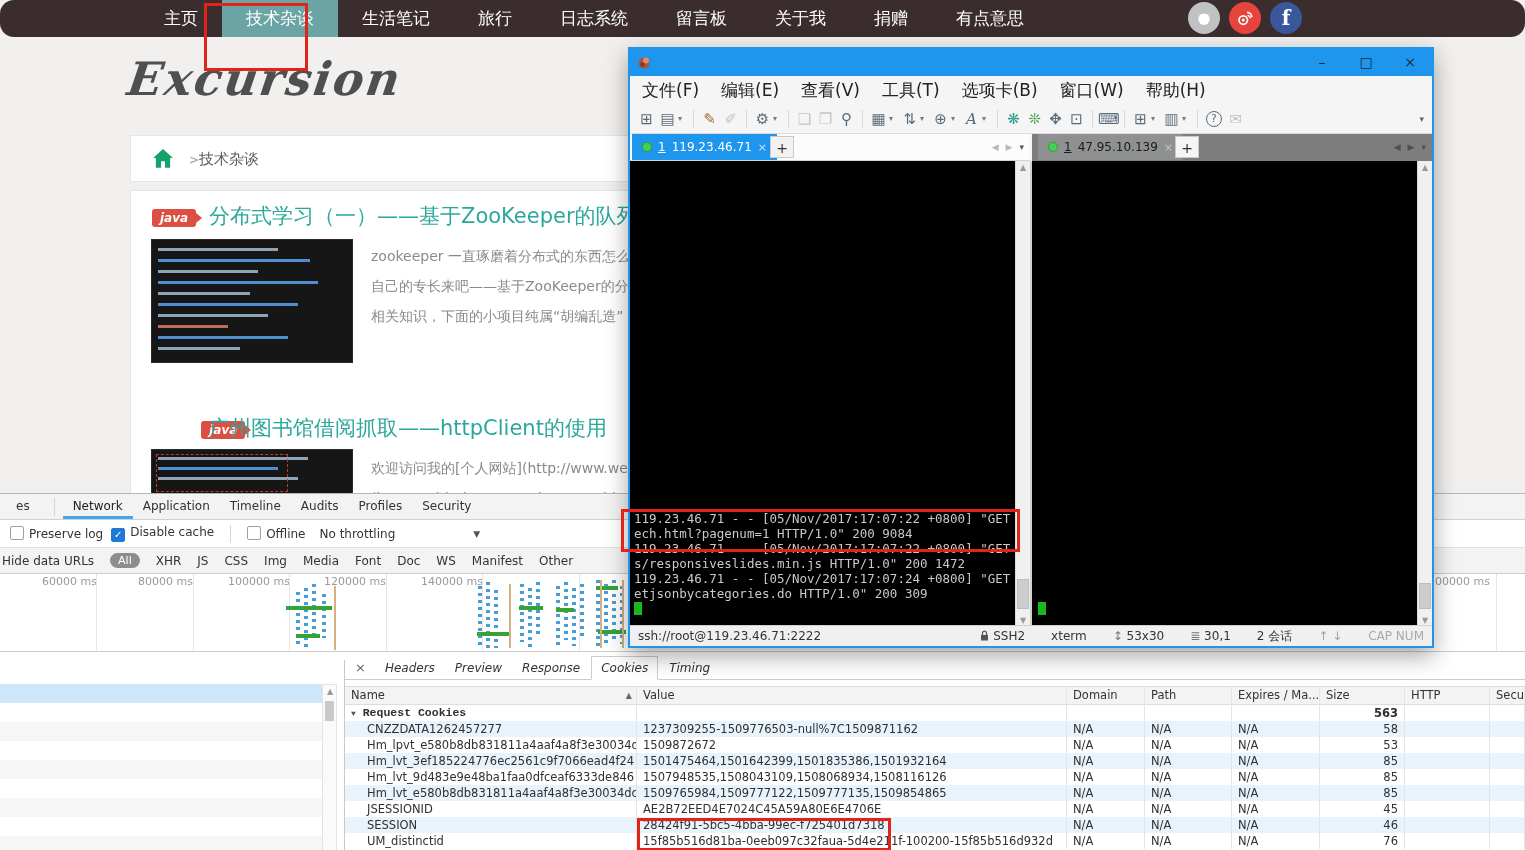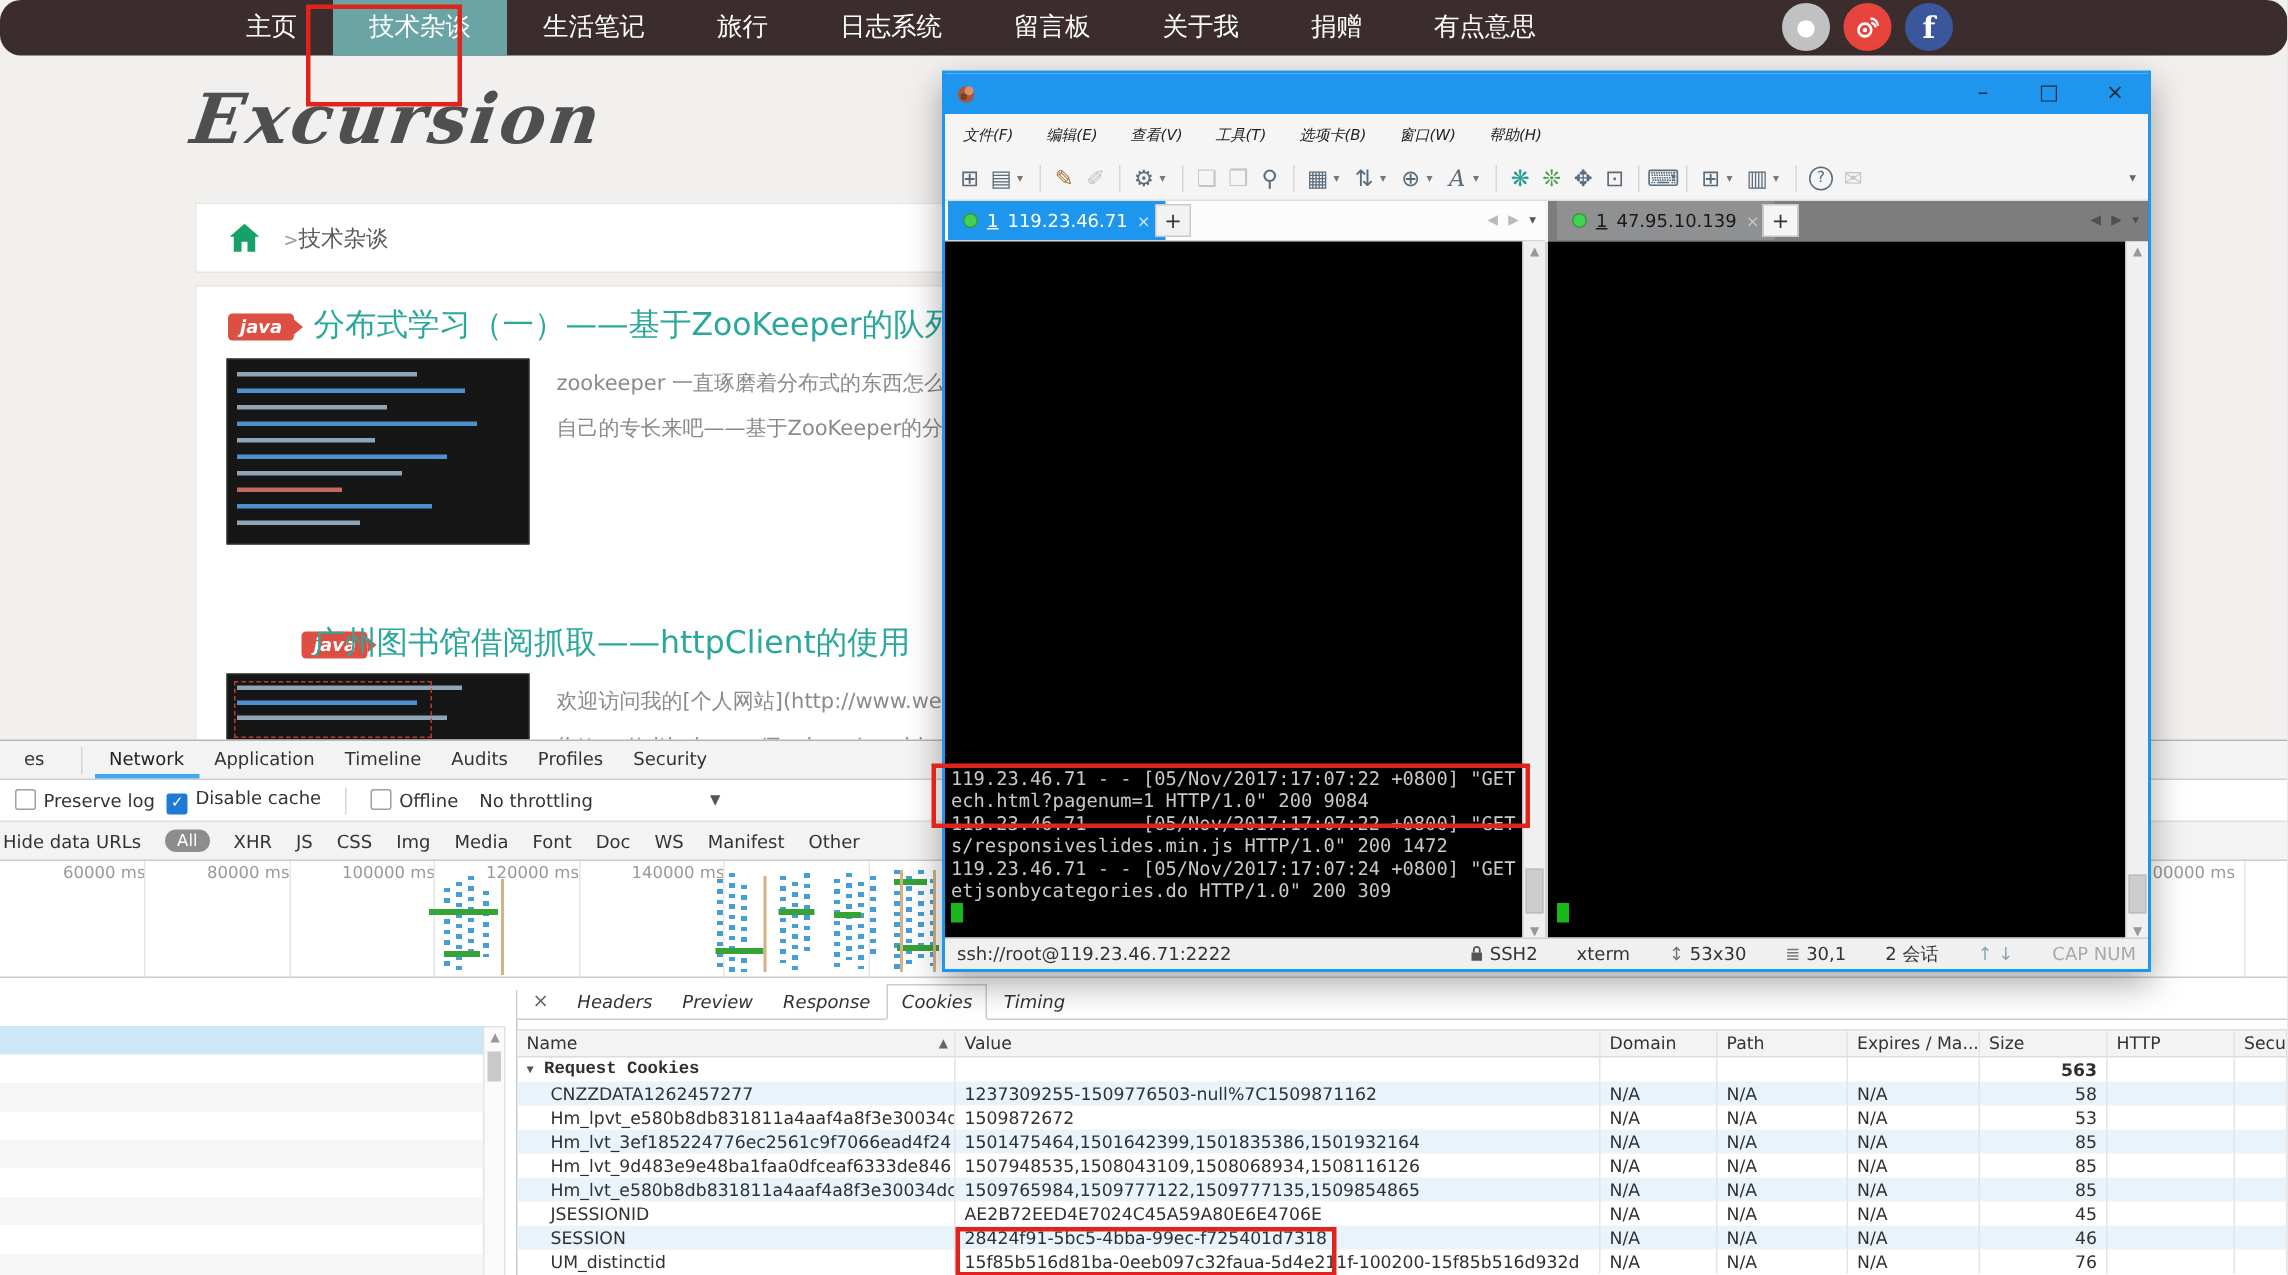--- a/index.html
+++ b/index.html
@@ -76,21 +76,21 @@
   .crow .indent{padding-left:22px;}
 
   
   .xshell{position:absolute;left:628px;top:47px;width:806px;height:601px;z-index:50;
           border:2px solid #1e96ed;box-sizing:border-box;background:#f5f5f5;box-shadow:0 8px 22px rgba(0,0,0,.35);}
   .xtitle{position:absolute;left:0;top:0;width:100%;height:27px;background:#1e96ed;display:flex;align-items:center;
           color:#16222e;font-size:13px;}
   .xctl{position:absolute;top:0;right:0;height:27px;display:flex;}
   .xctl span{width:44px;text-align:center;line-height:27px;color:#1b2733;font-size:14px;}
   .xmenu{position:absolute;left:0;top:27px;width:100%;height:28px;background:#f5f5f5;display:flex;align-items:center;
-         gap:22px;padding-left:12px;box-sizing:border-box;font-size:10px;color:#222;font-style:italic;}
+         gap:22px;padding-left:12px;box-sizing:border-box;font-size:17px;color:#222;}
   .xtools{position:absolute;left:0;top:55px;width:100%;height:30px;background:#f5f5f5;border-bottom:1px solid #ddd;
           display:flex;align-items:center;padding-left:6px;box-sizing:border-box;color:#5a6b7a;font-size:15px;}
   .ti{width:21px;text-align:center;}
   .tcaret{font-size:8px;color:#777;width:8px;margin-right:2px;}
   .tsep{width:1px;height:18px;background:#d8d8d8;margin:0 5px;}
   .tdis{color:#c3c3c3;}
   .xstrip-l{position:absolute;left:0;top:85px;width:400px;height:27px;background:#fcfcfc;border-bottom:1px solid #d5d5d5;box-sizing:border-box;}
   .xstrip-r{position:absolute;left:402px;top:85px;width:400px;height:27px;background:#7d7d7d;box-sizing:border-box;}
   .xtab{position:absolute;left:2px;top:0;height:26px;display:flex;align-items:center;gap:6px;padding:0 10px;font-size:12px;}
   .xtab .dot{width:8px;height:8px;border-radius:50%;background:#42d152;border:1px solid rgba(0,0,0,.25);}
@@ -170,20 +170,21 @@
       <span class="tl" style="left:6px;top:52px;width:92px;background:#8fa5b5;"></span>
       <span class="tl" style="left:6px;top:63px;width:140px;background:#4f8fd0;"></span>
       <span class="tl" style="left:6px;top:74px;width:110px;background:#8fa5b5;"></span>
       <span class="tl" style="left:6px;top:85px;width:70px;background:#c06a5a;"></span>
       <span class="tl" style="left:6px;top:96px;width:130px;background:#4f8fd0;"></span>
       <span class="tl" style="left:6px;top:107px;width:82px;background:#8fa5b5;"></span>
     </div>
     <div class="abs excerpt" style="left:240px;top:50px;line-height:30px;">
       <div>zookeeper 一直琢磨着分布式的东西怎么</div>
       <div>自己的专长来吧——基于ZooKeeper的分</div>
+      <div>相关知识，下面的小项目纯属“胡编乱造”</div>
     </div>
     
     <span class="abs jtag" style="left:21px;top:228px;">java</span>
     <span class="abs atitle" style="left:78px;top:223px;">广州图书馆借阅抓取——httpClient的使用</span>
     <div class="thumb" style="left:20px;top:258px;width:200px;height:100px;">
       <span class="tl" style="left:6px;top:7px;width:150px;background:#8fa5b5;"></span>
       <span class="tl" style="left:6px;top:17px;width:120px;background:#4f8fd0;"></span>
       <span class="tl" style="left:6px;top:27px;width:140px;background:#8fa5b5;"></span>
       <div class="abs" style="left:4px;top:4px;width:130px;height:36px;border:1px dashed #c0392b;"></div>
     </div>

